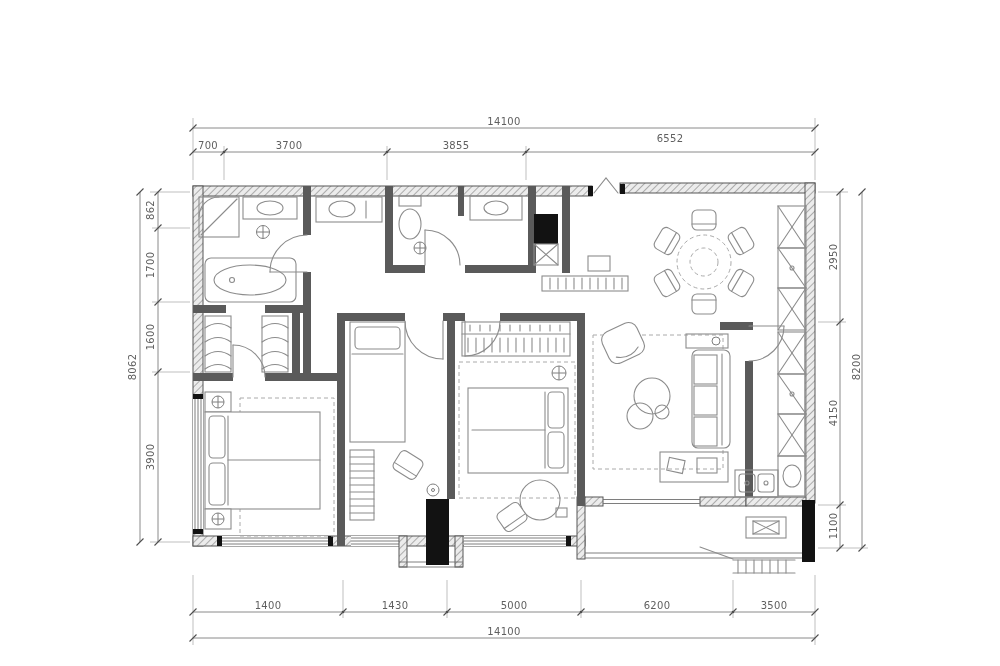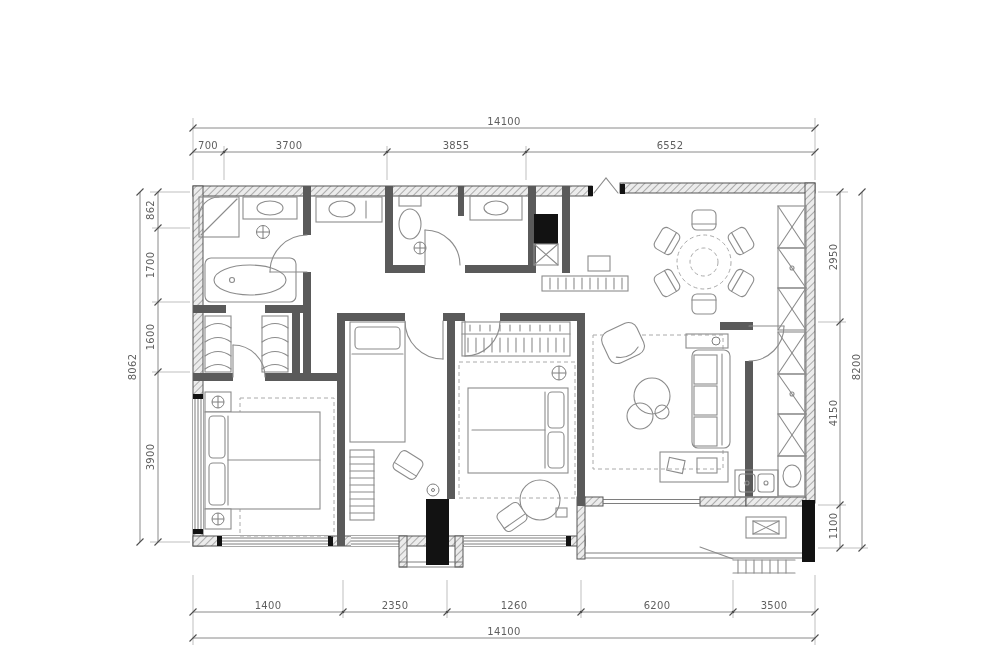--- a/index.html
+++ b/index.html
@@ -444,25 +444,25 @@
       <circle class="f" cx="747" cy="483" r="2"></circle>
           <circle class="f" cx="766" cy="483" r="2"></circle>
     </g>
   </g>
 </svg>
 
   <div class="dim" style="left:504px;top:121px">14100</div>
   <div class="dim" style="left:208px;top:145px">700</div>
   <div class="dim" style="left:289px;top:145px">3700</div>
   <div class="dim" style="left:456px;top:145px">3855</div>
-  <div class="dim" style="left:670px;top:145px">6552</div>
+  <div class="dim" style="left:670px;top:138px">6552</div>
 
   <div class="dim" style="left:268px;top:605px">1400</div>
-  <div class="dim" style="left:395px;top:605px">2350</div>
-  <div class="dim" style="left:514px;top:605px">1260</div>
+  <div class="dim" style="left:395px;top:605px">1430</div>
+  <div class="dim" style="left:514px;top:605px">5000</div>
   <div class="dim" style="left:657px;top:605px">6200</div>
   <div class="dim" style="left:774px;top:605px">3500</div>
   <div class="dim" style="left:504px;top:631px">14100</div>
 
   <div class="dim v" style="left:150px;top:210px">862</div>
   <div class="dim v" style="left:150px;top:265px">1700</div>
   <div class="dim v" style="left:150px;top:337px">1600</div>
   <div class="dim v" style="left:150px;top:457px">3900</div>
   <div class="dim v" style="left:132px;top:367px">8062</div>
 

